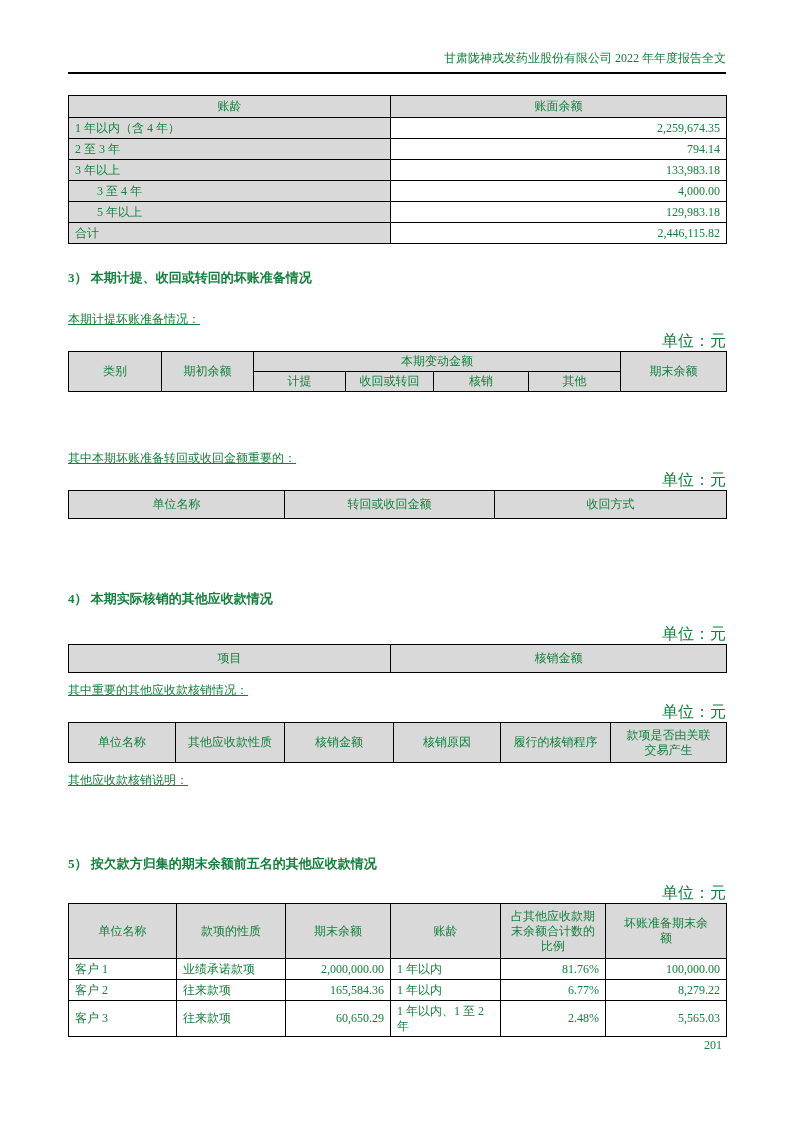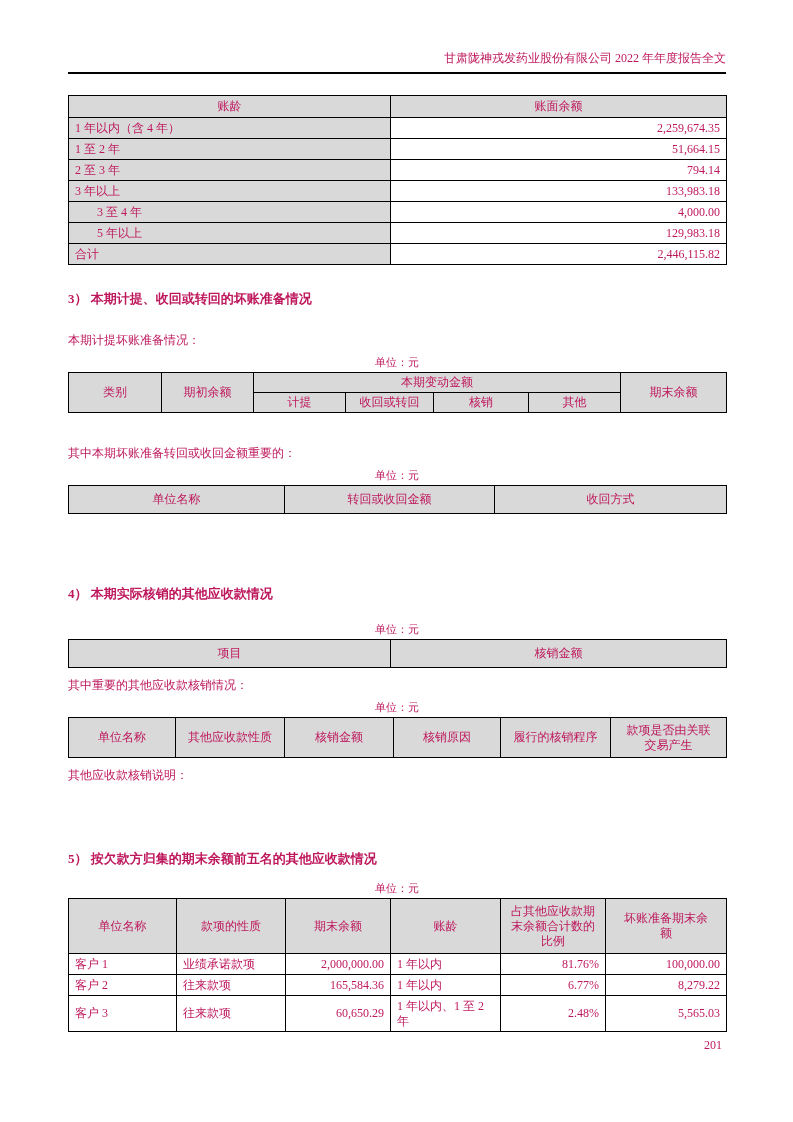--- a/index.html
+++ b/index.html
@@ -3,21 +3,21 @@
 <meta charset="utf-8">
 <style>
   * { box-sizing: border-box; }
   html, body { margin: 0; padding: 0; background: #ffffff; }
   .page {
     position: relative;
     width: 793px;
     height: 1122px;
     background: #ffffff;
     font-family: "Liberation Serif", "DejaVu Serif", serif;
-    color: #be185d;
+    color: #15803d;
     overflow: hidden;
   }
   .margins { margin-left: 68px; margin-right: 67px; }
   .header { padding-top: 50px; border-bottom: 2px solid #000; }
   .header-title {
     text-align: right;
     font-size: 12px;
     line-height: 16px;
     padding-bottom: 6px;
     white-space: nowrap;
@@ -47,31 +47,31 @@
   .r20 { height: 20px; }
   .r28 { height: 28px; }
   .r40 { height: 40px; }
   .r55 { height: 55px; }
   .r36 { height: 36px; }
   .heading {
     font-size: 13px;
     font-weight: bold;
     line-height: 16px;
   }
-  .bodytext { font-size: 12px; line-height: 16px; }
+  .bodytext { font-size: 12px; line-height: 16px; text-decoration: underline; }
   .unit-line {
-    font-size: 11px;
+    font-size: 16px;
     line-height: 16px;
-    text-align: center;
+    text-align: right;
   }
   .mt-table1 { margin-top: 21px; }
   .mt-h3 { margin-top: 26px; }
   .mt-intro { margin-top: 25px; }
   .mt-unit { margin-top: 6px; margin-bottom: 2px; }
-  .mt-note { margin-top: 32px; }
+  .mt-note { margin-top: 58px; }
   .mt-h4 { margin-top: 72px; }
   .mt-unit-lg { margin-top: 19px; margin-bottom: 2px; }
   .mt-smalltext { margin-top: 9px; }
   .mt-h5 { margin-top: 68px; }
   .mt-unit-h5 { margin-top: 13px; margin-bottom: 2px; }
   .page-number {
     position: absolute;
     top: 1038px;
     right: 71px;
     font-size: 12px;
@@ -96,24 +96,20 @@
       <tbody>
           <tr class="r22">
         <td class="hd">账龄</td>
         <td class="hd">账面余额</td>
       </tr>
       <tr class="r21">
         <td class="lbl">1 年以内（含 4 年）</td>
         <td class="num">2,259,674.35</td>
       </tr>
       <tr class="r21">
-        <td class="lbl">1 至 2 年</td>
-        <td class="num">51,664.15</td>
-      </tr>
-      <tr class="r21">
         <td class="lbl">2 至 3 年</td>
         <td class="num">794.14</td>
       </tr>
       <tr class="r21">
         <td class="lbl">3 年以上</td>
         <td class="num">133,983.18</td>
       </tr>
       <tr class="r21">
         <td class="lbl indent">3 至 4 年</td>
         <td class="num">4,000.00</td>

